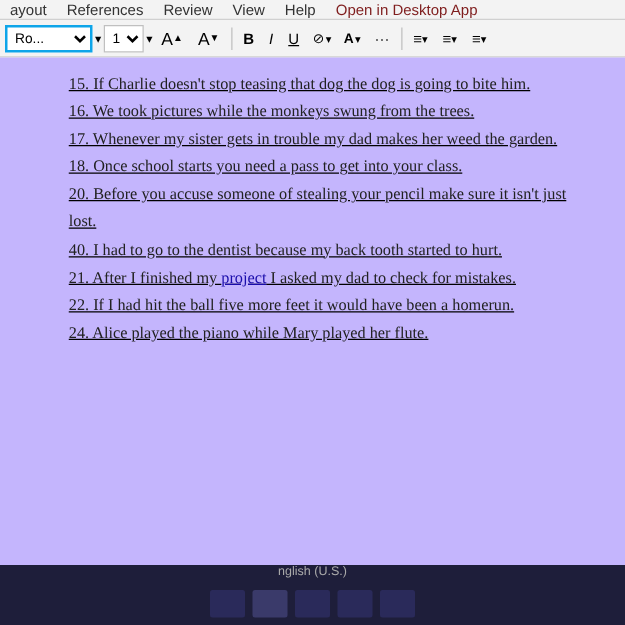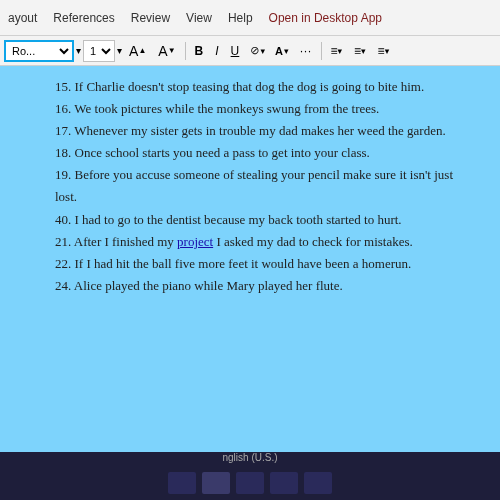--- a/index.html
+++ b/index.html
@@ -16,21 +16,21 @@
       overflow: hidden;
       position: relative;
     }
 
     .menu-bar {
       background: #f3f3f3;
       border-bottom: 1px solid #d0d0d0;
       display: flex;
       align-items: center;
       padding: 2px 0;
-      height: 36px;
+      height: 16px;
       font-family: 'Segoe UI', Arial, sans-serif;
       font-size: 12px;
       color: #333;
     }
 
     .menu-item {
       padding: 3px 8px;
       cursor: pointer;
       white-space: nowrap;
     }
@@ -111,23 +111,24 @@
       cursor: pointer;
       height: 22px;
       display: flex;
       align-items: center;
       gap: 1px;
       font-size: 11px;
     }
 
     .document-area {
       padding: 10px 30px 10px 55px;
-      background: #7dd3fc;
+      background: #c4b5fd;
       height: calc(500px - 58px);
       overflow-y: auto;
+      text-decoration: underline;
     }
 
     .doc-line {
       font-family: 'Times New Roman', Times, serif;
       font-size: 13px;
       color: #222;
       line-height: 1.7;
       padding: 0;
       margin: 0;
     }
@@ -191,21 +192,21 @@
   <button class="toolbar-btn">≡<span style="font-size:9px;">▾</span></button>
   <button class="toolbar-btn">≡<span style="font-size:9px;">▾</span></button>
   <button class="toolbar-btn">≡<span style="font-size:9px;">▾</span></button>
 </div>
 
 <div class="document-area">
   <p class="doc-line">15. If Charlie doesn't stop teasing that dog the dog is going to bite him.</p>
   <p class="doc-line">16. We took pictures while the monkeys swung from the trees.</p>
   <p class="doc-line">17. Whenever my sister gets in trouble my dad makes her weed the garden.</p>
   <p class="doc-line">18. Once school starts you need a pass to get into your class.</p>
-  <p class="doc-line">19. Before you accuse someone of stealing your pencil make sure it isn't just lost.</p>
+  <p class="doc-line">20. Before you accuse someone of stealing your pencil make sure it isn't just lost.</p>
   <p class="doc-line">40. I had to go to the dentist because my back tooth started to hurt.</p>
   <p class="doc-line">
     <span>21. After I finished my </span><a class="underlined-link">project</a><span> I asked my dad to check for mistakes.</span>
   </p>
   <p class="doc-line">22. If I had hit the ball five more feet it would have been a homerun.</p>
   <p class="doc-line">24. Alice played the piano while Mary played her flute.</p>
 </div>
 
 <div class="bottom-bar">
   <span style="color:#aaa; font-size:10px; font-family: Segoe UI, Arial, sans-serif;">nglish (U.S.)</span>

